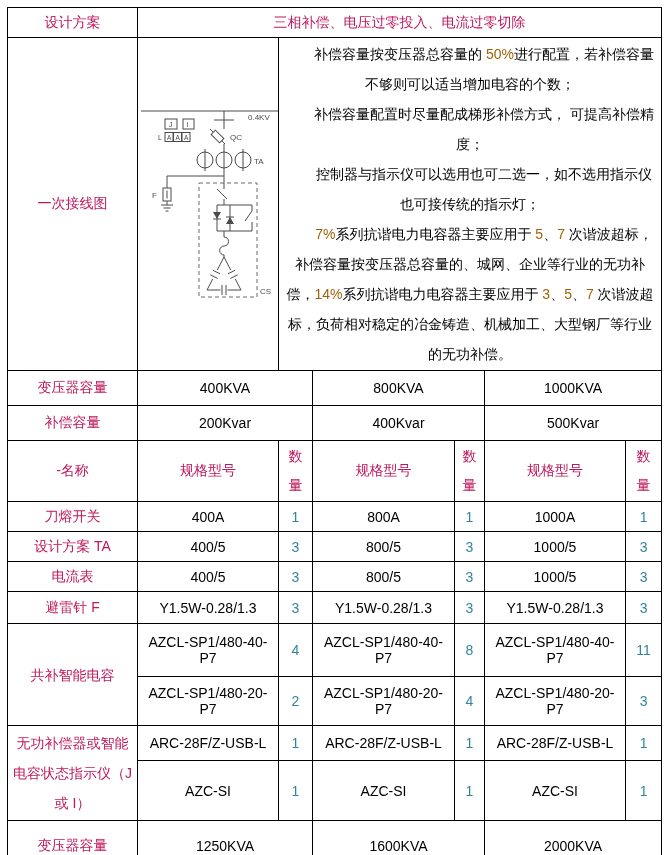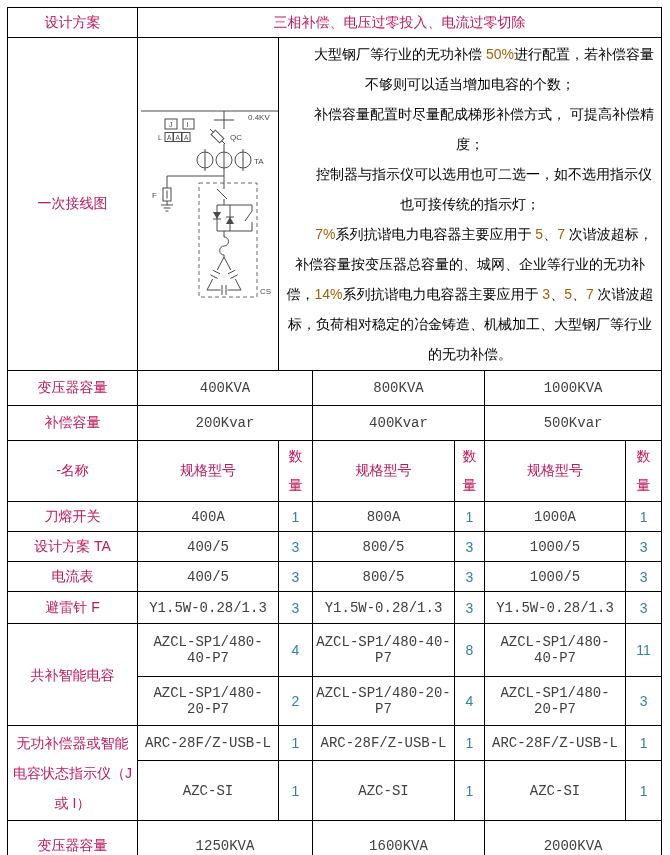--- a/index.html
+++ b/index.html
@@ -1,21 +1,21 @@
 <!DOCTYPE html>
 <html><head>
 <meta charset="utf-8">
 <style>
   html,body{margin:0;padding:0;background:#fff;}
   body{width:670px;height:855px;font-family:"Liberation Sans","DejaVu Sans",sans-serif;color:#000;}
   table.spec{border-collapse:collapse;table-layout:fixed;margin:7px 0 0 7px;width:655px;}
   table.spec td{border:1px solid #000;padding:1px 3px;vertical-align:middle;text-align:center;
     font-size:14px;overflow:hidden;}
   td.zh{color:#be185d;}
-  td.latin, span.latin{color:#404040;font-family:Liberation Mono, monospace;}
+  td.latin, span.latin{color:#000000;}
   td.qty{color:#31849B;}
   td.diagram-cell{padding:0;vertical-align:top;}
   td.notes-cell{text-align:left;vertical-align:top;padding:5px 8px 2px 6px;}
   .notes-cell p{margin:0;font-size:14px;line-height:30px;text-indent:2em;color:#000;
     word-break:break-all;}
   .hl{color:#a16207;}
   .vhead{width:1.1em;margin:0 auto;line-height:29px;}
   .grp-label{line-height:30px;}
   svg text{font-family:"Liberation Sans","DejaVu Sans",sans-serif;fill:#4a4a4a;}
   .dline{stroke:#4a4a4a;stroke-width:1;fill:none;}
@@ -119,21 +119,21 @@
         <line class="dline" x1="94.3" y1="231" x2="100" y2="242"></line>
         <line class="dline" x1="87" y1="225.8" x2="94.2" y2="222.2"></line>
         <line class="dline" x1="89.4" y1="230.4" x2="96.6" y2="226.8"></line>
         <line class="dline" x1="66" y1="242" x2="79.5" y2="242"></line>
         <line class="dline" x1="86.5" y1="242" x2="100" y2="242"></line>
         <line class="dline" x1="81" y1="237" x2="81" y2="247"></line>
         <line class="dline" x1="85" y1="237" x2="85" y2="247"></line>
       </svg>
     </td>
     <td class="notes-cell" colspan="5">
-          <p><span>大型钢厂等行业的无功补偿 </span><span class="hl">50%</span><span>进行配置，若补偿容量不够则可以适当增加电容的个数；</span></p>
+          <p><span>补偿容量按变压器总容量的 </span><span class="hl">50%</span><span>进行配置，若补偿容量不够则可以适当增加电容的个数；</span></p>
           <p><span>补偿容量配置时尽量配成梯形补偿方式， 可提高补偿精度；</span></p>
           <p><span>控制器与指示仪可以选用也可二选一，如不选用指示仪也可接传统的指示灯；</span></p>
           <p><span class="hl">7%</span><span>系列抗谐电力电容器主要应用于 </span><span class="hl">5</span><span>、</span><span class="hl">7</span><span> 次谐波超标，补偿容量按变压器总容量的、城网、企业等行业的无功补偿，</span><span class="hl">14%</span><span>系列抗谐电力电容器主要应用于 </span><span class="hl">3</span><span>、</span><span class="hl">5</span><span>、</span><span class="hl">7</span><span> 次谐波超标，负荷相对稳定的冶金铸造、机械加工、大型钢厂等行业的无功补偿。</span></p>
         </td>
   </tr>
 
   <tr style="height:35px">
     <td class="zh">变压器容量</td>
     <td class="latin" colspan="2">400KVA</td>
     <td class="latin" colspan="2">800KVA</td>

